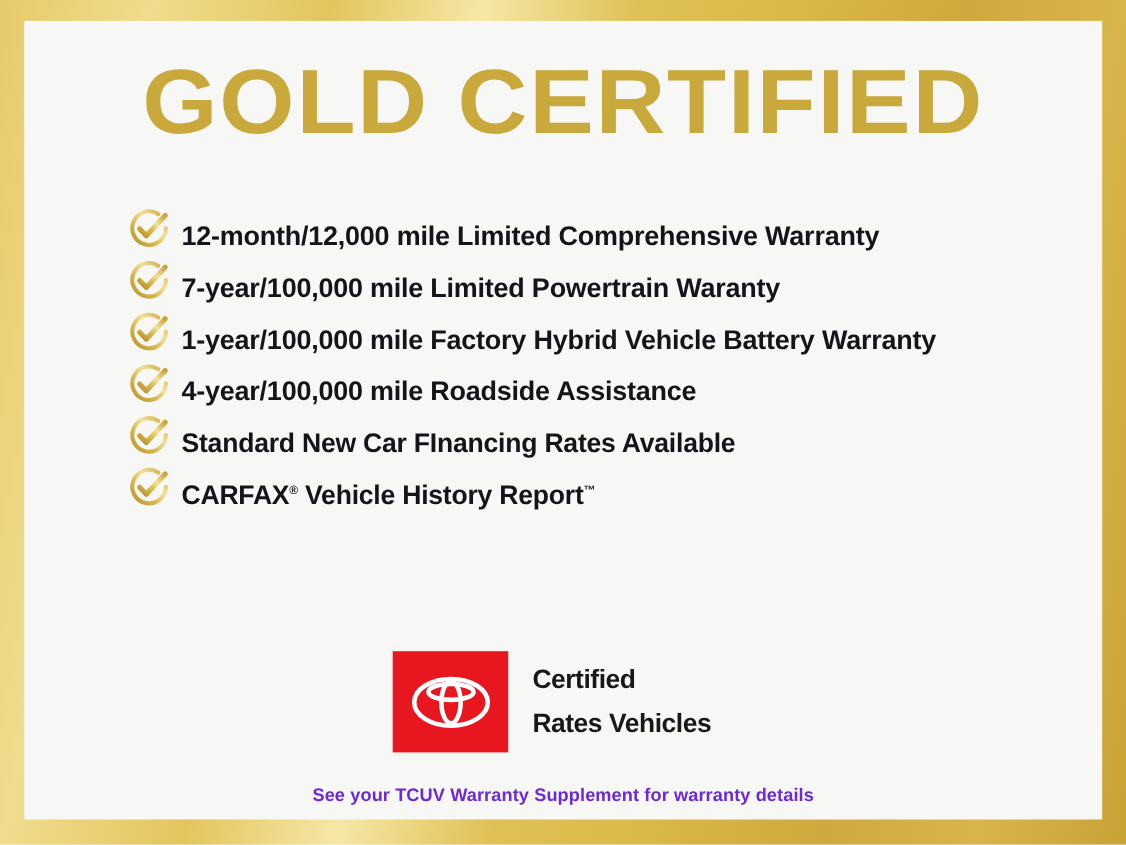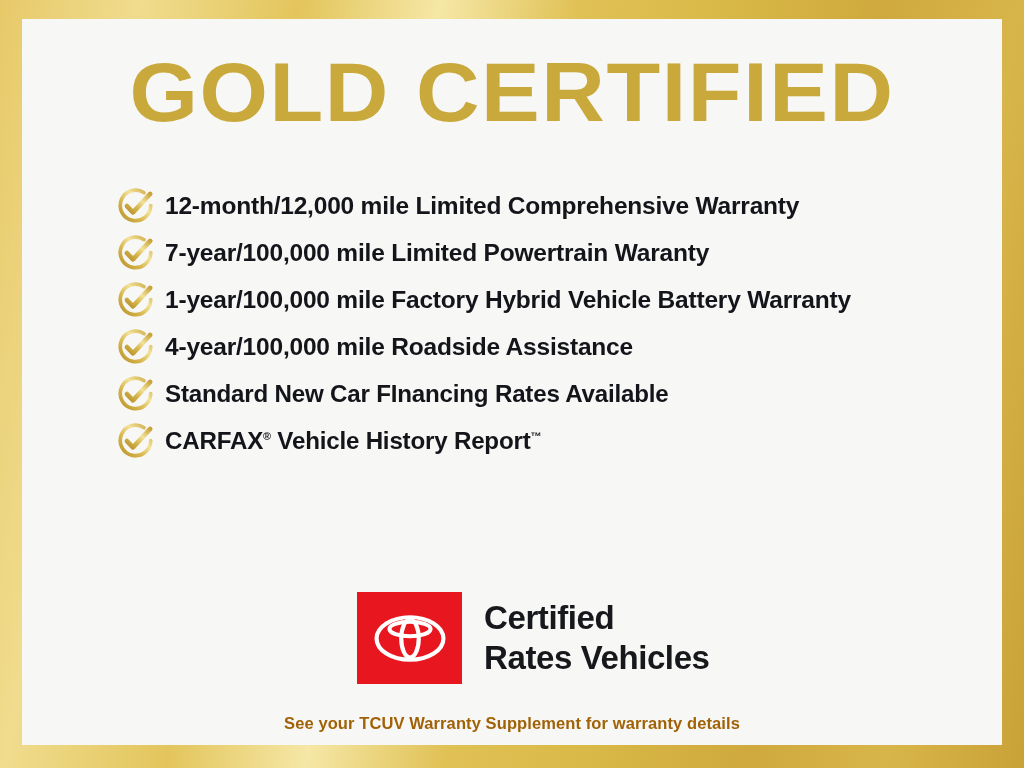--- a/index.html
+++ b/index.html
@@ -67,21 +67,21 @@
   #features {
     position: absolute;
     left: 92px;
     top: 163px;
     width: 870px;
   }
   .feature-row {
     position: relative;
     height: 47px;
     display: flex;
-    align-items: center;
+    align-items: flex-end;
   }
   .check-icon {
     flex: 0 0 auto;
     width: 43px;
     height: 43px;
     margin-right: 8px;
     display: block;
   }
   .feature-text {
     font-family: "Liberation Sans", sans-serif;
@@ -119,37 +119,37 @@
     display: flex;
     align-items: center;
     justify-content: center;
     flex: 0 0 auto;
   }
   #toyota-mark svg { display: block; }
   #tcuv-words {
     margin-left: 22px;
     font-family: "Liberation Sans", sans-serif;
     font-weight: bold;
-    font-size: 33px;
+    font-size: 24px;
     line-height: 40px;
     color: #17181c;
     letter-spacing: -0.4px;
   }
 
   
   #footnote {
     position: absolute;
     left: 0;
     top: 695px;
     width: 980px;
     text-align: center;
     font-family: "Liberation Sans", sans-serif;
     font-weight: bold;
     font-size: 16.5px;
-    color: #a16207;
+    color: #6d28d9;
     letter-spacing: 0.1px;
   }
 </style>
 </head>
 <body>
 
 <div id="poster">
   <div id="card">
 
     <div id="headline">GOLD CERTIFIED</div>

